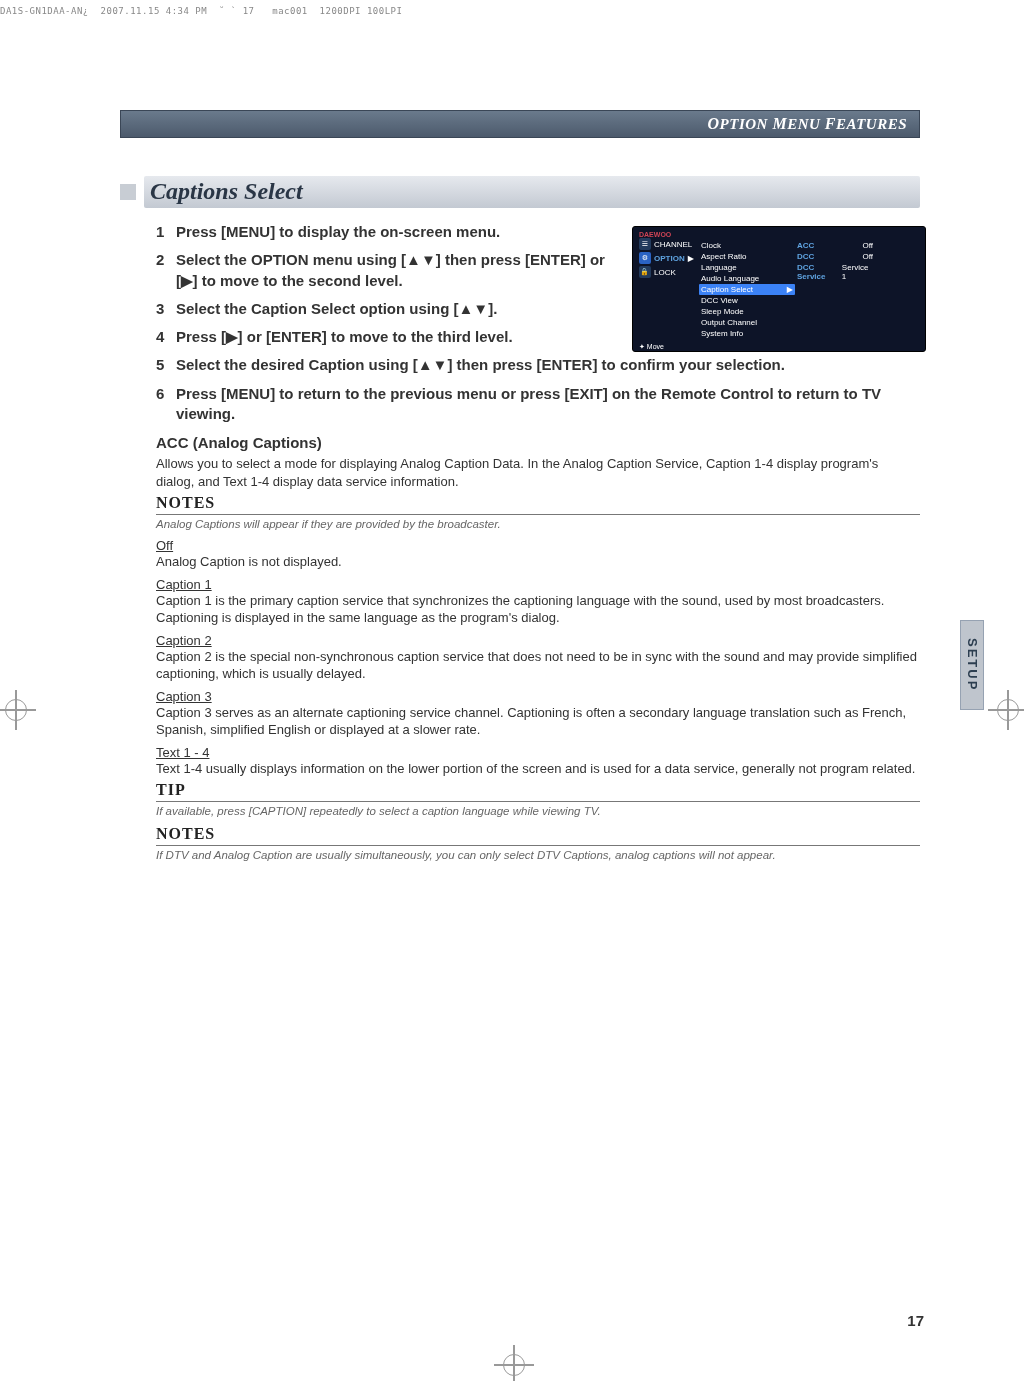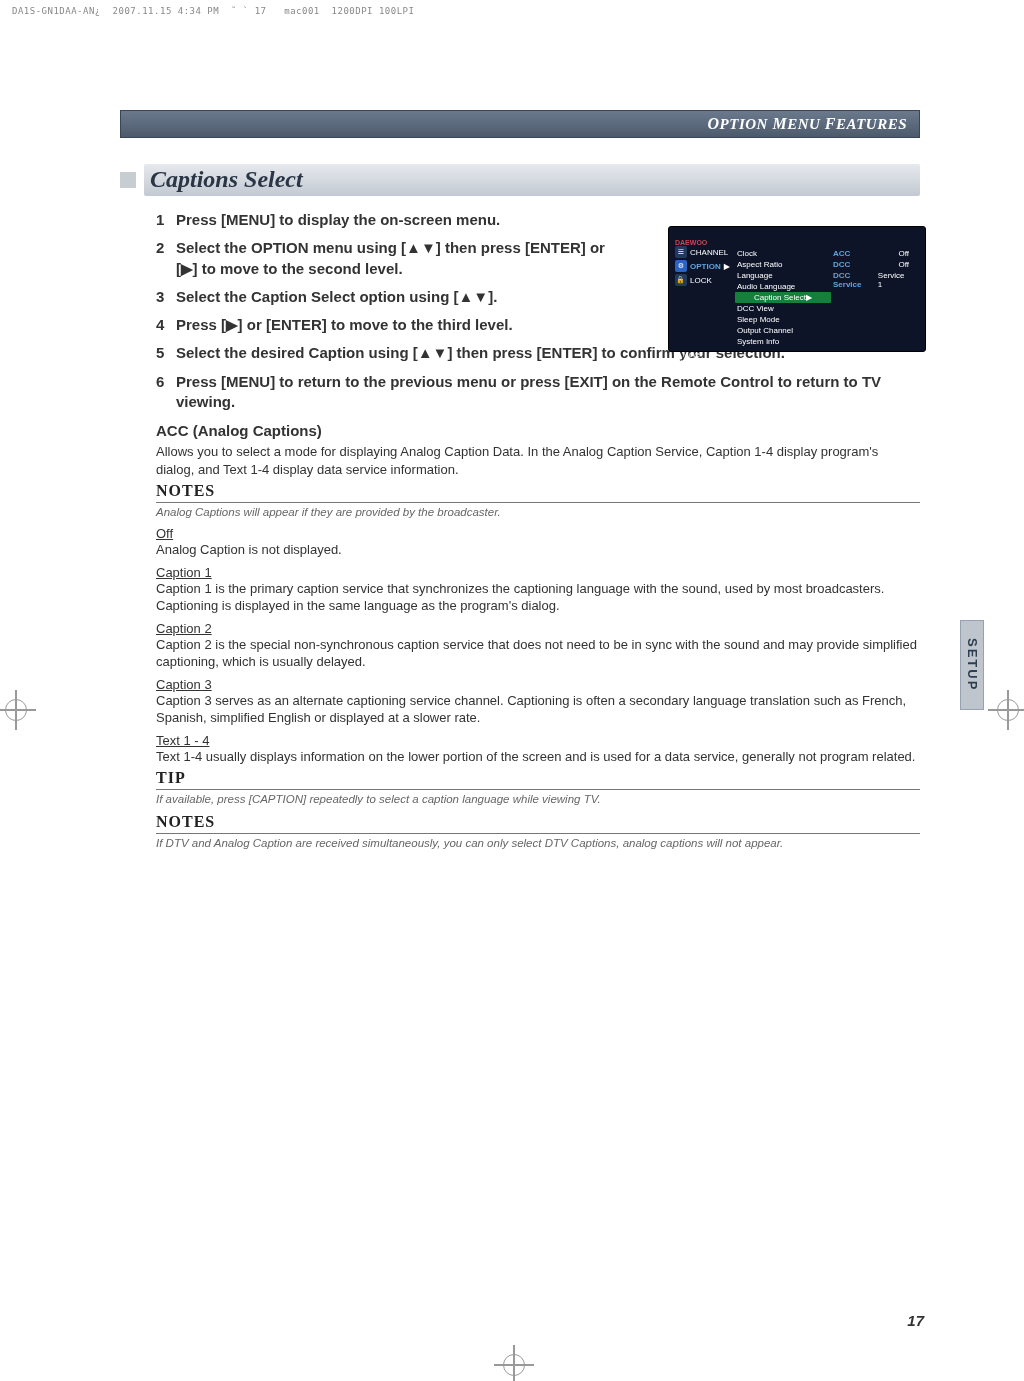--- a/index.html
+++ b/index.html
@@ -7,21 +7,21 @@
   width: 1024px;
   height: 1381px;
   background: #fff;
   font-family: Arial, Helvetica, sans-serif;
   color: #333;
   position: relative;
 }
 .filmstrip-text {
   position: absolute;
   top: 6px;
-  left: 12px;
+  left: 0;
   width: 900px;
   font-size: 9px;
   font-family: monospace;
   color: #888;
   letter-spacing: 0.5px;
   white-space: pre;
 }
 .page {
   position: absolute;
   top: 110px;
@@ -32,21 +32,21 @@
   background: linear-gradient(to bottom, #6a7a8c 0%, #4c5a6c 100%);
   border: 1px solid #3a4656;
   padding: 4px 12px;
   text-align: right;
   font-style: italic;
   font-weight: bold;
   color: #fff;
   font-size: 16px;
   font-family: Georgia, serif;
   letter-spacing: 0.5px;
-  margin-bottom: 26px;
+  margin-bottom: 38px;
 }
 .header-bar .small { font-variant: small-caps; font-size: 15px; }
 .section-title-row {
   display: flex;
   align-items: center;
   margin-bottom: 14px;
 }
 .title-dot {
   width: 16px;
   height: 16px;
@@ -108,38 +108,38 @@
 }
 .ul-head {
   font-size: 13px;
   text-decoration: underline;
   margin-top: 6px;
 }
 .osd-img {
   position: absolute;
   top: 226px;
   right: 98px;
-  width: 258px;
+  width: 294px;
   height: 126px;
   background: #0d1428;
   border: 1px solid #000;
   border-radius: 3px;
   font-size: 8px;
   color: #fff;
-  padding: 12px 6px;
+  padding: 4px 6px;
 }
 .osd-logo { color:#c45; font-weight:bold; font-size:7px; }
 .osd-row { display:flex; }
 .osd-left { width: 60px; }
 .osd-lm { display:flex; align-items:center; gap:3px; margin-bottom:2px; }
 .osd-icon { width:12px; height:12px; background:#223a5c; border-radius:2px; display:flex; align-items:center; justify-content:center; font-size:7px; }
 .osd-icon.sel { background:#2a63c4; }
 .osd-mid { width: 96px; padding-top:2px; }
 .osd-mid div { padding:1px 2px; }
-.osd-mid .sel { background:#15803d; border-radius:1px; display:flex; justify-content:center; }
+.osd-mid .sel { background:#3b82f6; border-radius:1px; display:flex; justify-content:space-between; }
 .osd-right { width: 80px; padding-top:2px; }
 .osd-right-row { display:flex; justify-content:space-between; padding:1px 2px; }
 .osd-blue { color:#5fa3e0; font-weight:bold; }
 .osd-bot { margin-top:4px; font-size:7px; }
 .sidebar-tab {
   position: absolute;
   right: 40px;
   top: 620px;
   width: 24px;
   height: 90px;
@@ -153,21 +153,20 @@
   color: #2c3e50;
   display: flex;
   align-items: center;
   justify-content: center;
 }
 .page-num {
   position: absolute;
   right: 100px;
   bottom: 52px;
   font-weight: bold;
-  font-style: italic;
   font-size: 15px;
 }
 .reg-left, .reg-right, .reg-bot {
   position: absolute;
   width: 40px; height: 40px;
 }
 .reg-left { left:-4px; top:690px; }
 .reg-right { right:-4px; top:690px; }
 .reg-bot { left:494px; bottom:-4px; }
 .cross::before, .cross::after {
@@ -242,21 +241,21 @@
 
     <div class="ul-head">Text 1 - 4</div>
     <div class="para">Text 1-4 usually displays information on the lower portion of the screen and is used for a data service, generally not program related.</div>
 
     <div class="tip-label">TIP</div>
     <hr class="hr">
     <div class="note-text">If available, press [CAPTION] repeatedly to select a caption language while viewing TV.</div>
 
     <div class="notes-label">NOTES</div>
     <hr class="hr">
-    <div class="note-text">If DTV and Analog Caption are received simultaneously, you can only select DTV Captions, analog captions will not appear.</div>
+    <div class="note-text">If DTV and Analog Caption are usually simultaneously, you can only select DTV Captions, analog captions will not appear.</div>
   </div>
 </div>
 
 <div class="osd-img">
   <div class="osd-logo">DAEWOO</div>
   <div class="osd-row">
     <div class="osd-left">
       <div class="osd-lm">
           <span class="osd-icon">☰</span>
           <span>CHANNEL</span>

